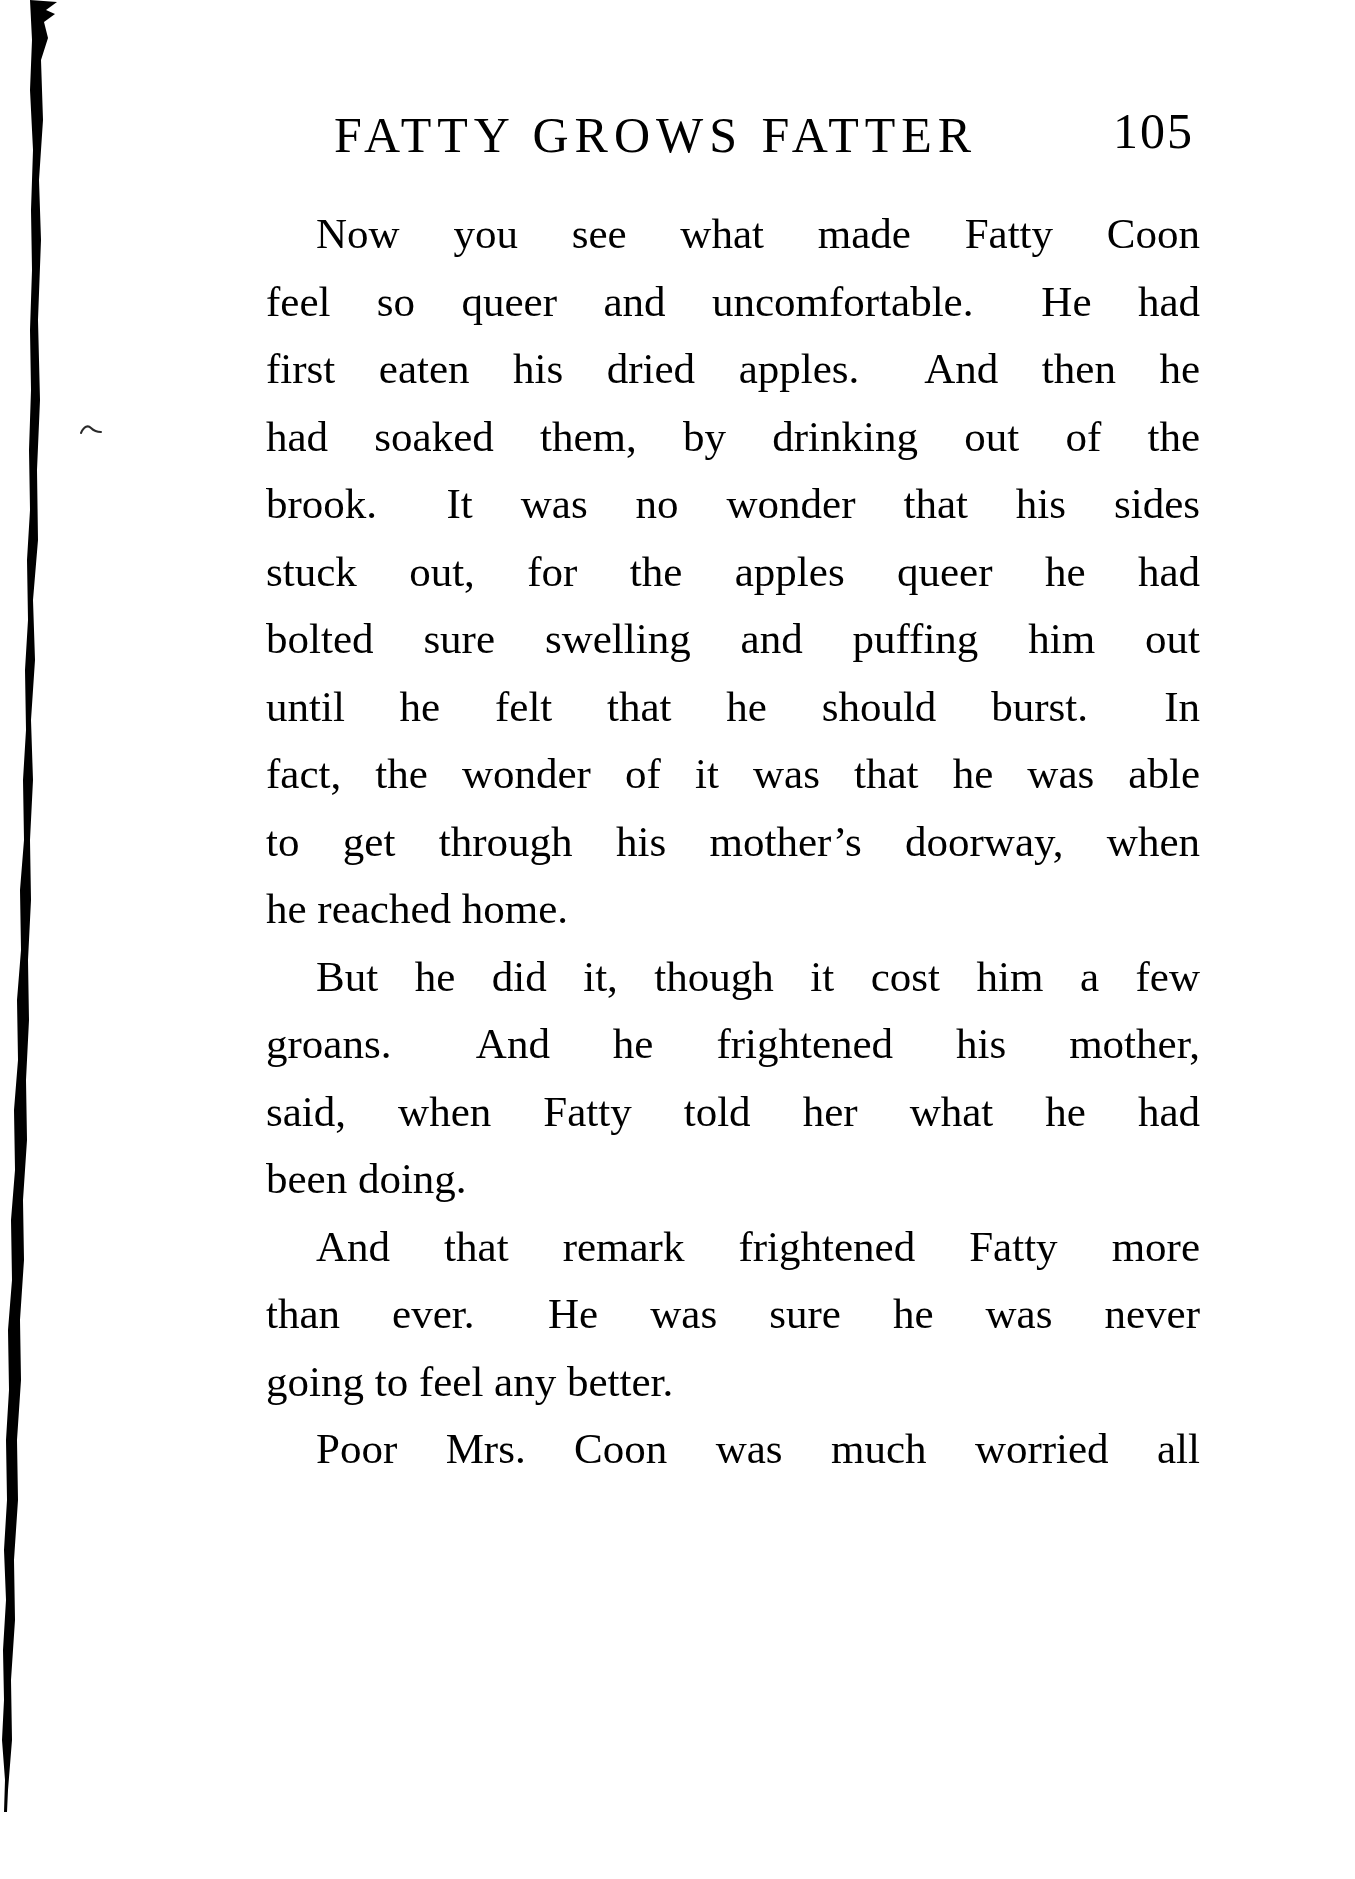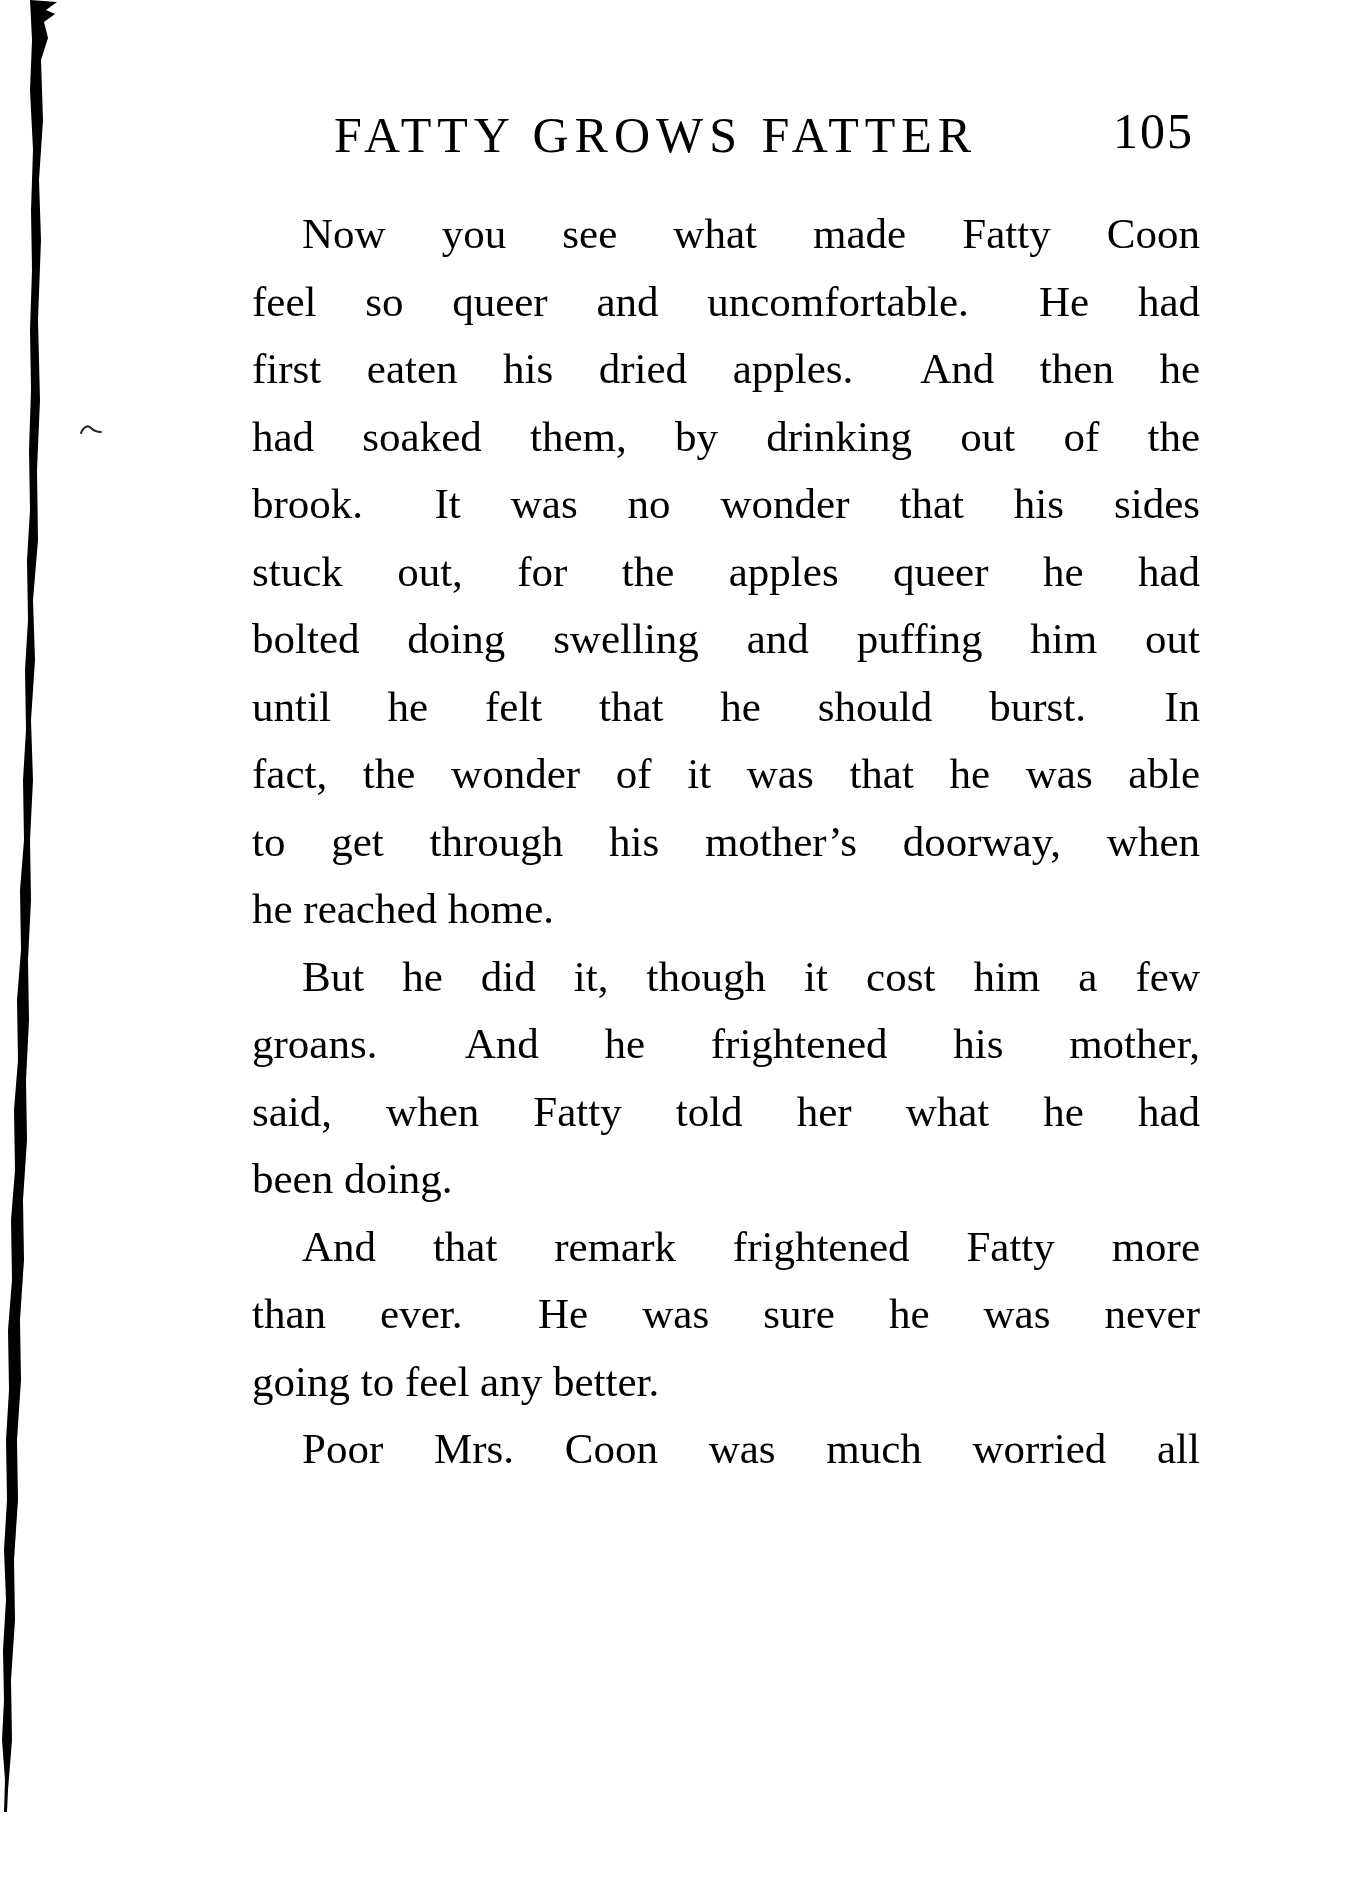--- a/index.html
+++ b/index.html
@@ -46,20 +46,21 @@
     left: 252px; top: 200px;
     width: 948px;
     font-size: 43px;
     line-height: 67.5px;
   }
   .line {
     text-align: justify;
     text-align-last: justify;
     white-space: nowrap;
     height: 67.5px;
+    margin-left: 14px;
   }
   .line.indent { padding-left: 50px; }
   .line.last {
     text-align: right;
     text-align-last: left;
   }
 </style>
 </head>
 <body>
 
@@ -86,21 +87,21 @@
     <span class="page-number">105</span>
   </div>
 
   <div class="page-text">
     <div class="line indent">Now you see what made Fatty Coon</div>
     <div class="line">feel so queer and uncomfortable.  He had</div>
     <div class="line">first eaten his dried apples.  And then he</div>
     <div class="line">had soaked them, by drinking out of the</div>
     <div class="line">brook.  It was no wonder that his sides</div>
     <div class="line">stuck out, for the apples queer he had</div>
-    <div class="line">bolted doing swelling and puffing him out</div>
+    <div class="line">bolted sure swelling and puffing him out</div>
     <div class="line">until he felt that he should burst.  In</div>
     <div class="line">fact, the wonder of it was that he was able</div>
     <div class="line">to get through his mother’s doorway, when</div>
     <div class="line last">he reached home.</div>
     <div class="line indent">But he did it, though it cost him a few</div>
     <div class="line">groans.  And he frightened his mother,</div>
     <div class="line">said, when Fatty told her what he had</div>
     <div class="line last">been doing.</div>
     <div class="line indent">And that remark frightened Fatty more</div>
     <div class="line">than ever.  He was sure he was never</div>

